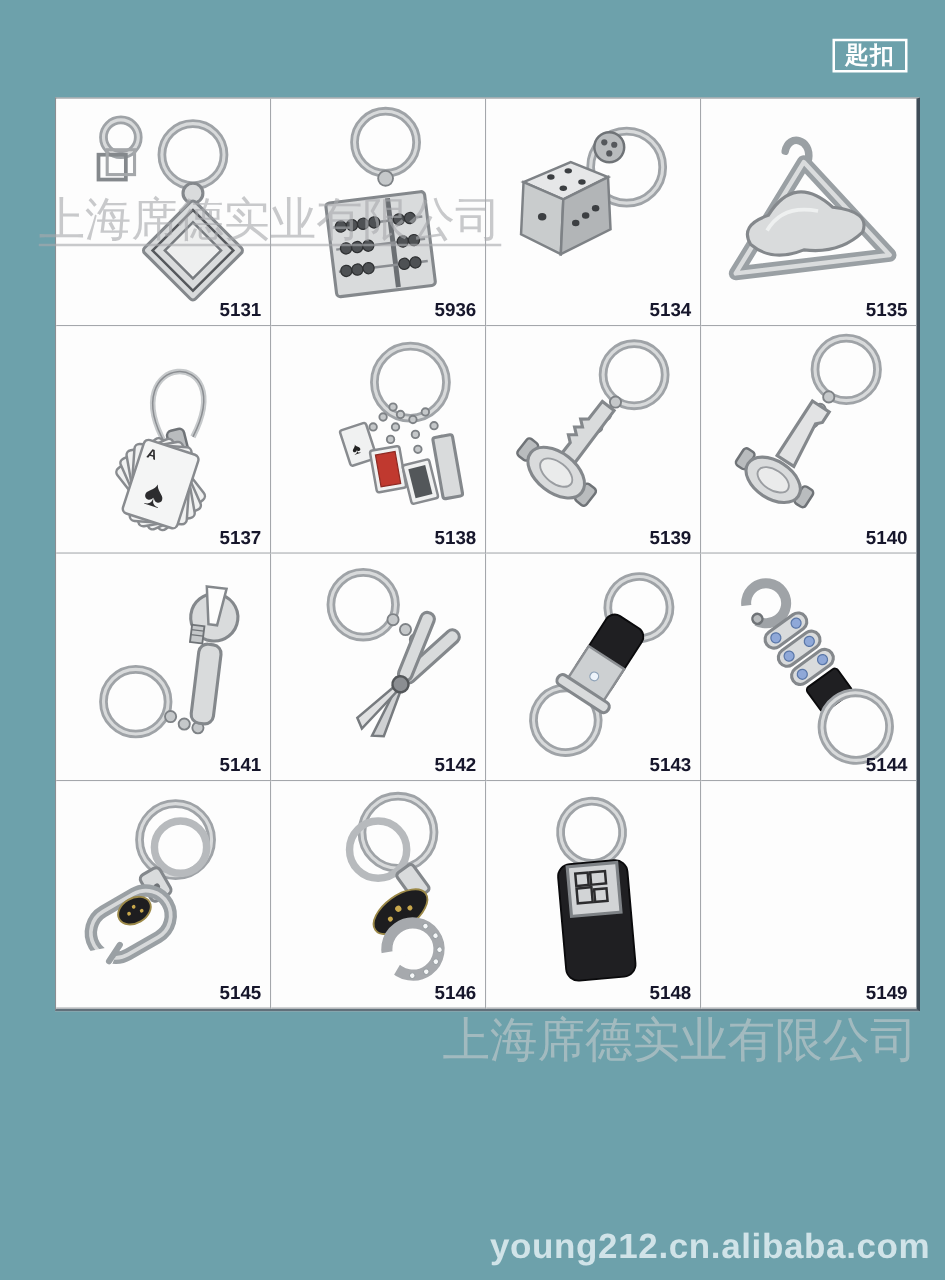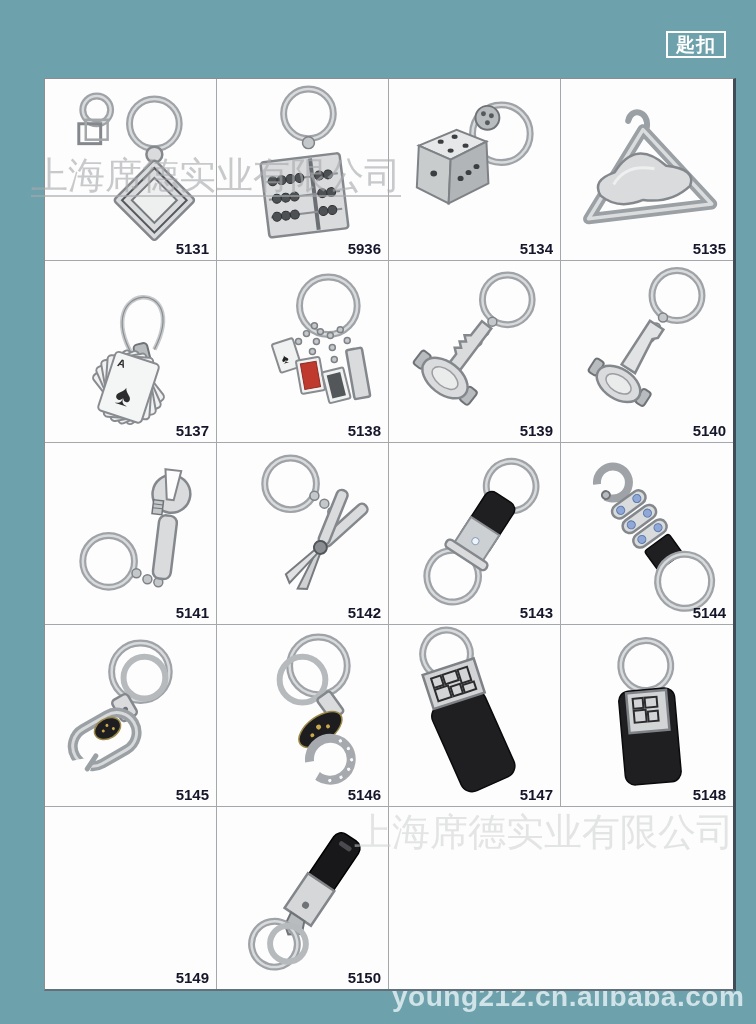--- a/index.html
+++ b/index.html
@@ -390,39 +390,20 @@
         <circle cx="21" cy="2" r="2.2" fill="#f5f7f8" stroke="#9aa0a4" stroke-width="0.8"></circle>
         <circle cx="17" cy="13" r="2.2" fill="#f5f7f8" stroke="#9aa0a4" stroke-width="0.8"></circle>
         <circle cx="9" cy="19" r="2.2" fill="#f5f7f8" stroke="#9aa0a4" stroke-width="0.8"></circle>
         <circle cx="-2" cy="21" r="2.2" fill="#f5f7f8" stroke="#9aa0a4" stroke-width="0.8"></circle>
         <circle cx="-13" cy="17" r="2.2" fill="#f5f7f8" stroke="#9aa0a4" stroke-width="0.8"></circle>
       </g>
     </svg>
     <span class="prod-num">5146</span>
   </div>
 
-  <div class="cell">
-    <svg viewBox="0 0 172 180">
-      <g transform="translate(78,98) rotate(-24)">
-        <circle class="rg" cx="10" cy="-72" r="24"></circle>
-          <circle class="rgh" cx="10" cy="-72" r="24"></circle>
-        <rect x="-30" y="-28" width="58" height="94" rx="12" class="lk"></rect>
-        <g transform="rotate(6)">
-          <rect x="-27" y="-60" width="54" height="36" fill="#d2d4d6" stroke="#7e8286" stroke-width="2.5"></rect>
-          <rect class="latt" x="-20" y="-54" width="10" height="10"></rect>
-          <rect class="latt" x="-8" y="-54" width="14" height="10"></rect>
-          <rect class="latt" x="8" y="-54" width="10" height="14"></rect>
-          <rect class="latt" x="-20" y="-42" width="14" height="12"></rect>
-          <rect class="latt" x="-4" y="-40" width="10" height="10"></rect>
-          <rect class="latt" x="8" y="-38" width="12" height="8"></rect>
-        </g>
-      </g>
-    </svg>
-    <span class="prod-num">5147</span>
-  </div>
 
   <div class="cell">
     <svg viewBox="0 0 172 180">
       <g transform="translate(88,100) rotate(-5)">
         <circle class="rg" cx="2" cy="-60" r="25"></circle>
           <circle class="rgh" cx="2" cy="-60" r="25"></circle>
         <rect x="-28" y="-36" width="56" height="94" rx="10" class="lk"></rect>
         <rect x="-20" y="-34" width="40" height="40" fill="#d2d4d6" stroke="#7e8286" stroke-width="2.5"></rect>
         <rect class="latt" x="-14" y="-28" width="10" height="10"></rect>
         <rect class="latt" x="-2" y="-28" width="12" height="10"></rect>
@@ -430,33 +411,18 @@
         <rect class="latt" x="0" y="-14" width="10" height="10"></rect>
       </g>
     </svg>
     <span class="prod-num">5148</span>
   </div>
 
   <div class="cell">
     <span class="prod-num">5149</span>
   </div>
 
-  <div class="cell">
-    <svg viewBox="0 0 172 180">
-      <g transform="translate(98,84) rotate(34)">
-        <rect x="-15" y="-66" width="30" height="82" rx="9" fill="#18181a" stroke="#000000" stroke-width="1.5"></rect>
-        <rect x="-7" y="-58" width="14" height="5" rx="2" fill="#4a4a4f"></rect>
-        <rect x="-16" y="-12" width="32" height="42" fill="#d5d7d8" stroke="#82868a" stroke-width="2.5"></rect>
-        <circle cx="0" cy="16" r="3.5" fill="#6f7377"></circle>
-        <path d="M-8,30 L8,30 L13,42 L2,50 L-6,44 Z" class="mtd"></path>
-        <circle class="rg" cx="-4" cy="66" r="23"></circle>
-          <circle class="rgh" cx="-4" cy="66" r="23"></circle>
-        <circle cx="7" cy="58" r="18" fill="none" stroke="#b7babd" stroke-width="6"></circle>
-      </g>
-    </svg>
-    <span class="prod-num">5150</span>
-  </div>
 
 </div>
 
 <div class="wm wm-top">上海席德实业有限公司</div>
 <div class="wm wm-mid">上海席德实业有限公司</div>
 <div class="wm wm-web">young212.cn.alibaba.com</div>
 
 </body></html>

